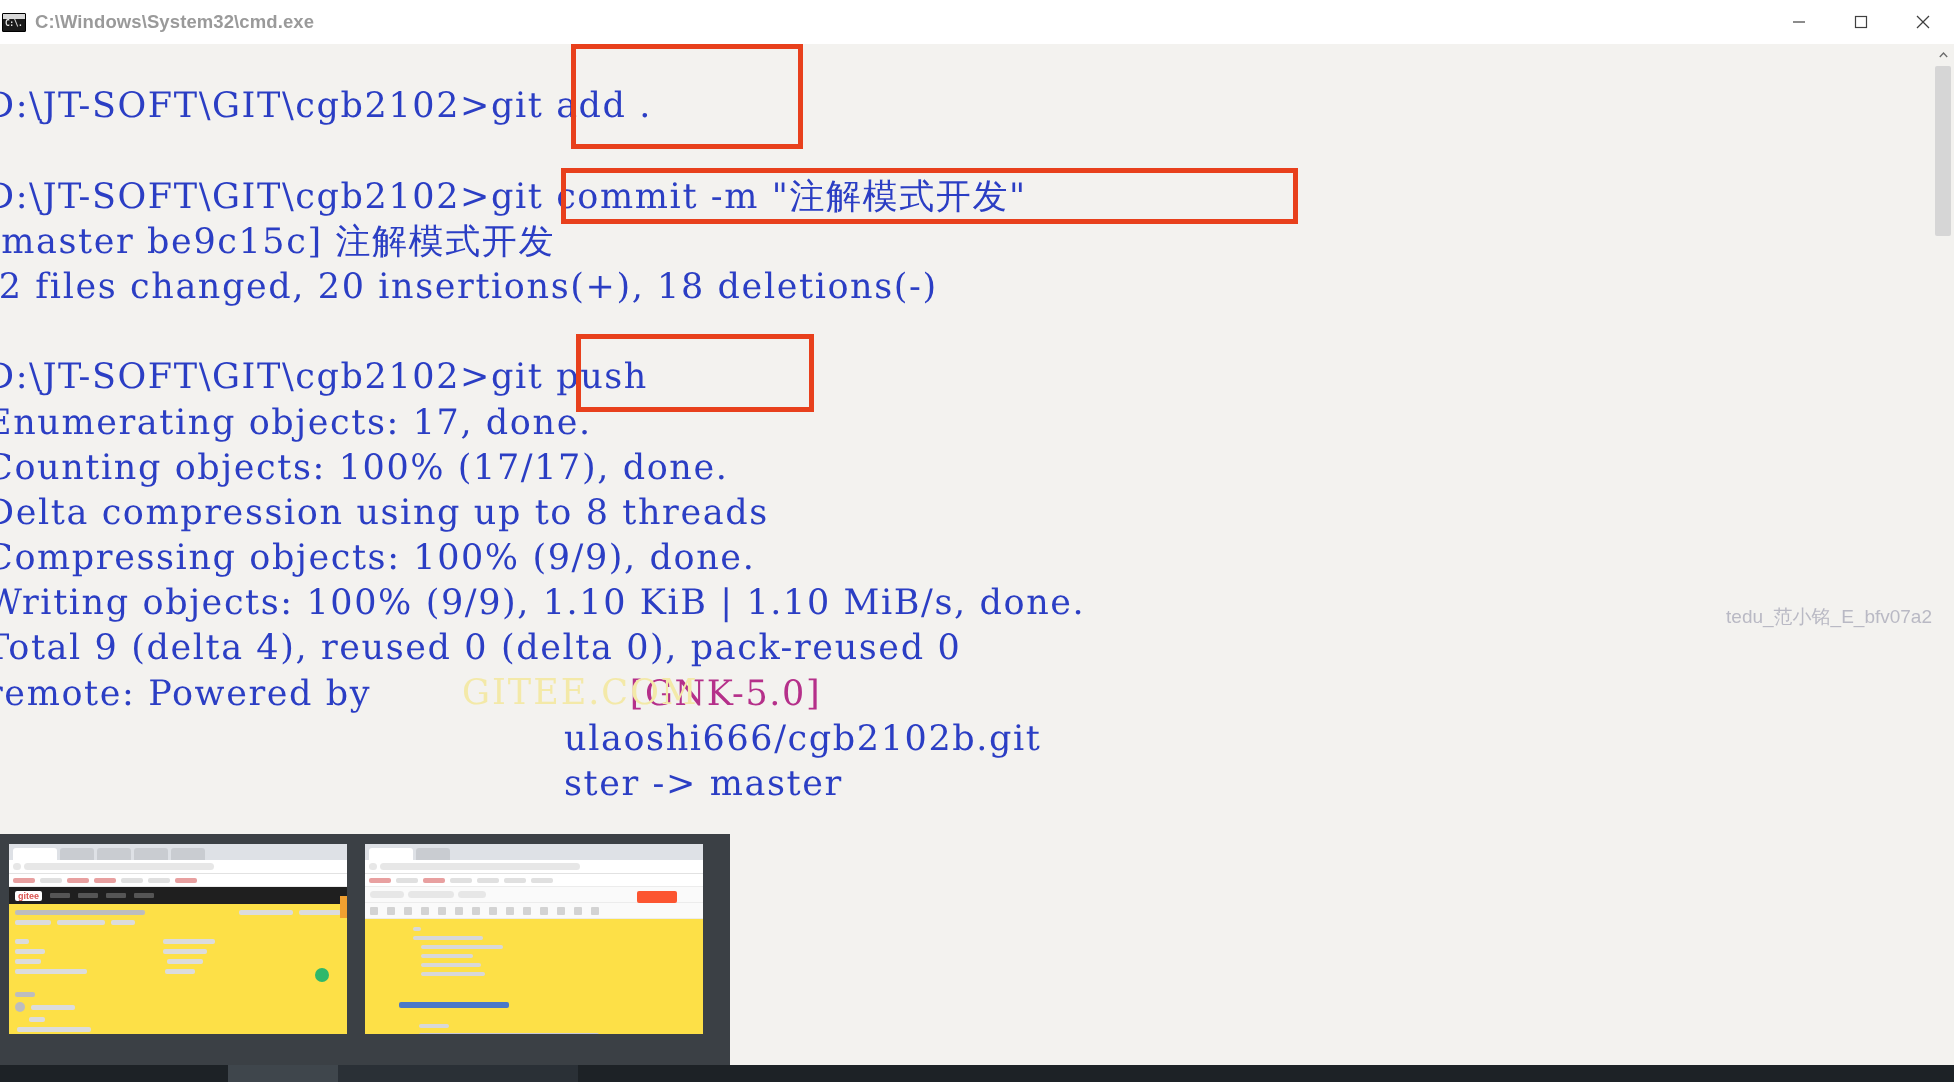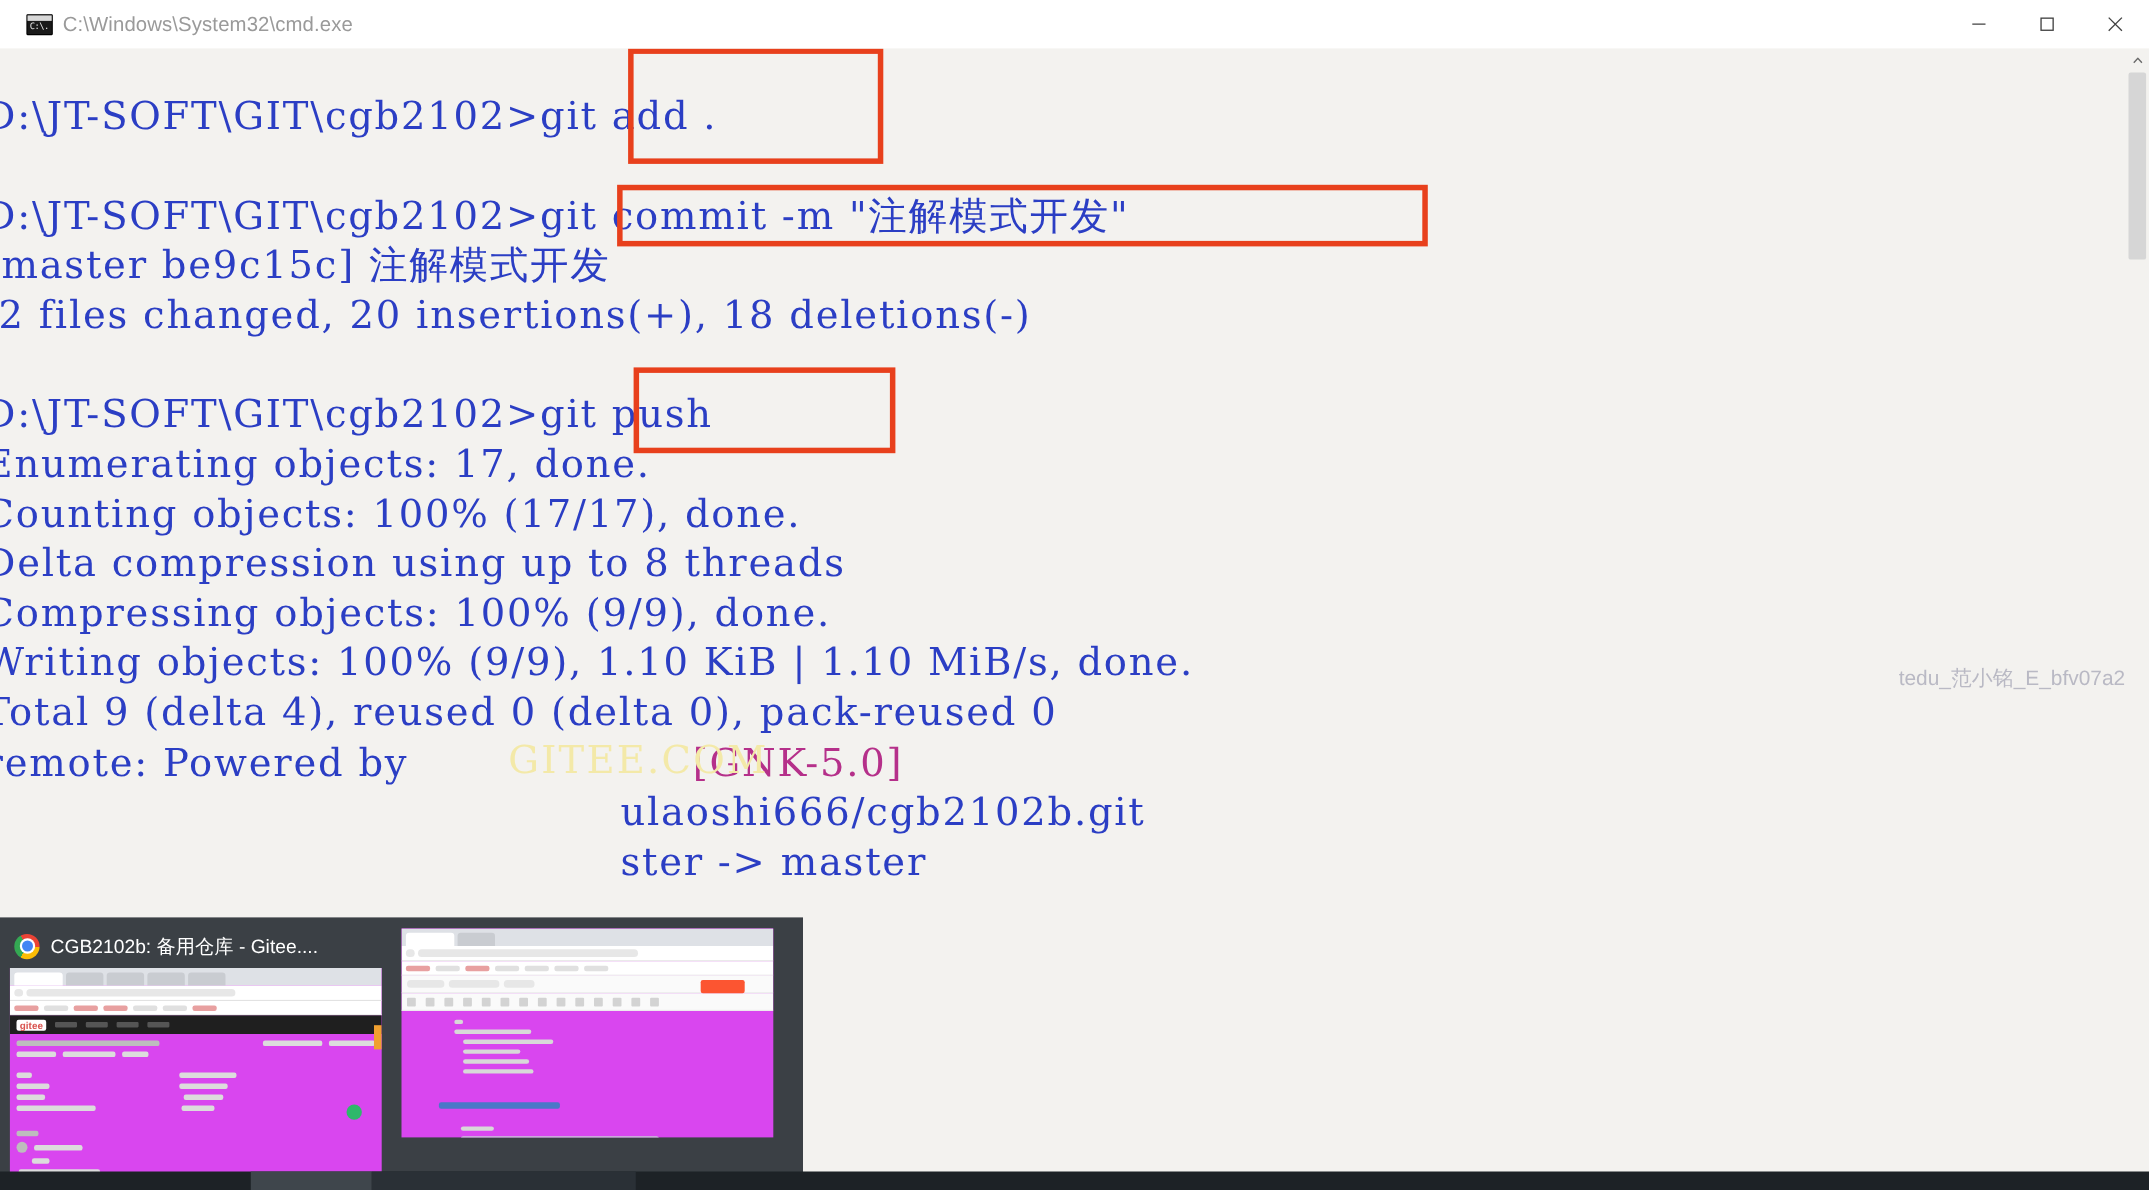--- a/index.html
+++ b/index.html
@@ -31,22 +31,23 @@
     min-height: 44px;
     background: #ffffff;
     display: flex;
     align-items: center;
     position: relative;
     z-index: 30;
   }
   #titlebar-left {
     display: flex;
     align-items: center;
-    padding-left: 24px;
+    padding-left: 2px;
     gap: 9px;
+    font-weight: bold;
   }
   .cmd-icon {
     width: 24px;
     height: 19px;
     background: #1a1a1a;
     border: 1px solid #000;
     position: relative;
     box-sizing: border-box;
     border-radius: 1px;
     flex: 0 0 auto;
@@ -220,21 +221,21 @@
     color: #ffffff;
     font-size: 17.5px;
     font-family: "Liberation Sans", sans-serif;
     white-space: nowrap;
     overflow: hidden;
     text-overflow: clip;
   }
   .thumb-body {
     width: 338px;
     height: 190px;
-    background: #d946ef;
+    background: #fde047;
     position: relative;
     overflow: hidden;
     box-sizing: border-box;
     margin-top: 2px;
   }
   
   .mini-tabbar {
     height: 16px;
     background: #dee1e6;
     display: flex;
@@ -431,24 +432,20 @@
       <div id="scroll-down">
         <svg width="9" height="6" viewBox="0 0 9 6">
           <polyline points="0.8,1 4.5,5 8.2,1" fill="none" stroke="#6b6b6b" stroke-width="1.3"></polyline>
         </svg>
       </div>
     </div>
 
     <div id="thumb-strip">
 
       <div class="thumb">
-        <div class="thumb-head">
-          <div class="chrome-icon"></div>
-          <div class="thumb-title">CGB2102b: 备用仓库 - Gitee....</div>
-        </div>
         <div class="thumb-body">
           <div class="mini-tabbar">
             <div class="mini-tab active"></div>
             <div class="mini-tab"></div>
             <div class="mini-tab"></div>
             <div class="mini-tab"></div>
             <div class="mini-tab"></div>
           </div>
           <div class="mini-urlbar">
             <div class="mini-pill" style="width:8px"></div>

